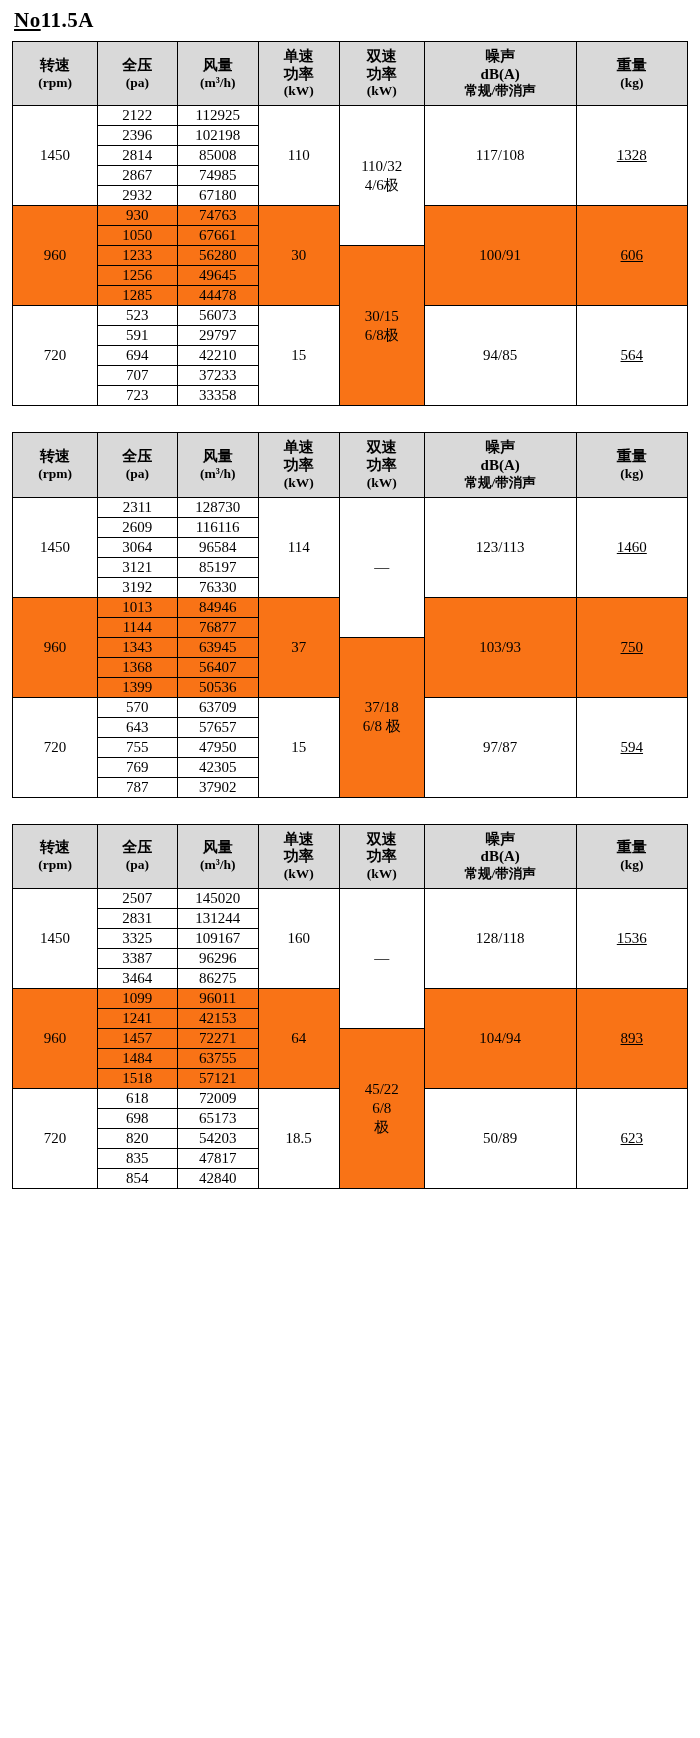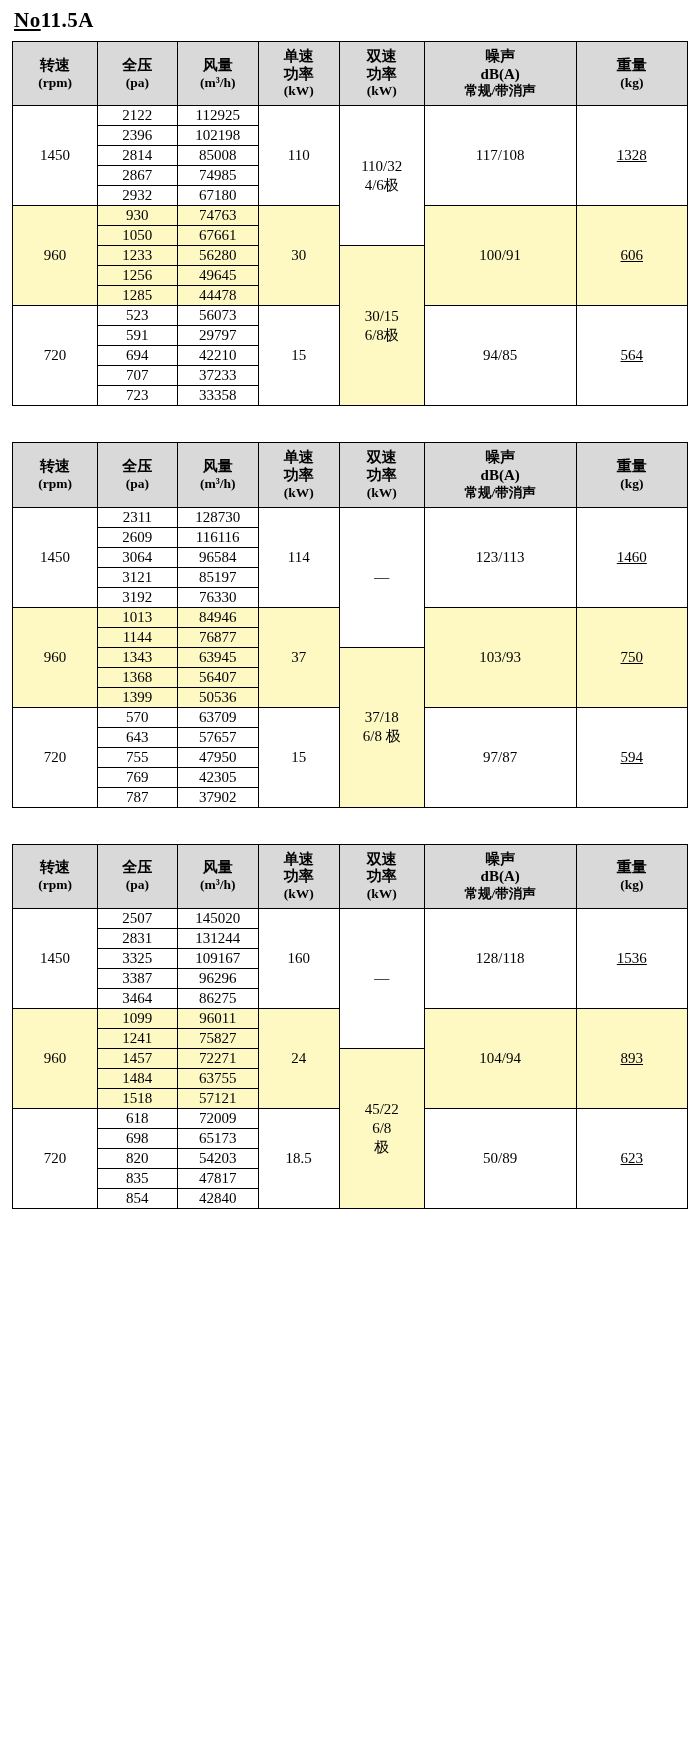--- a/index.html
+++ b/index.html
@@ -11,21 +11,21 @@
     width: 700px;
     font-family: "Liberation Serif", "DejaVu Serif", serif;
     color: #000000;
   }
   .page {
     width: 700px;
     box-sizing: border-box;
     padding: 8px 12px 10px 12px;
   }
   .section {
-    margin-bottom: 36px;
+    margin-bottom: 26px;
   }
   .section-title {
     font-size: 21px;
     font-weight: bold;
     letter-spacing: 0.5px;
     margin: 0 0 8px 2px;
     font-family: "Liberation Serif", "DejaVu Serif", serif;
   }
   .section-title .no {
     text-decoration: underline;
@@ -52,21 +52,21 @@
   }
   thead th .u {
     font-weight: bold;
     font-size: 13.5px;
     display: block;
   }
   thead th .l1 {
     display: block;
   }
   .band-grey td {
-    background: #fef9c3;
+    background: #f97316;
   }
   .band-white td {
     background: #ffffff;
   }
   td.rpm {
     font-size: 16px;
   }
   td.num {
     font-size: 15px;
   }
@@ -428,27 +428,27 @@
           <td class="num">96296</td>
         </tr>
         <tr class="band-white">
           <td class="num">3464</td>
           <td class="num">86275</td>
         </tr>
         <tr class="band-grey">
           <td class="rpm" rowspan="5">960</td>
           <td class="num">1099</td>
           <td class="num">96011</td>
-          <td class="power" rowspan="5">24</td>
+          <td class="power" rowspan="5">64</td>
           <td class="noise" rowspan="5">104/94</td>
           <td class="weight" rowspan="5">893</td>
         </tr>
         <tr class="band-grey">
           <td class="num">1241</td>
-          <td class="num">75827</td>
+          <td class="num">42153</td>
         </tr>
         <tr class="band-grey">
           <td class="num">1457</td>
           <td class="num">72271</td>
           <td class="dual" rowspan="8">45/22
 6/8
 极</td>
         </tr>
         <tr class="band-grey">
           <td class="num">1484</td>

